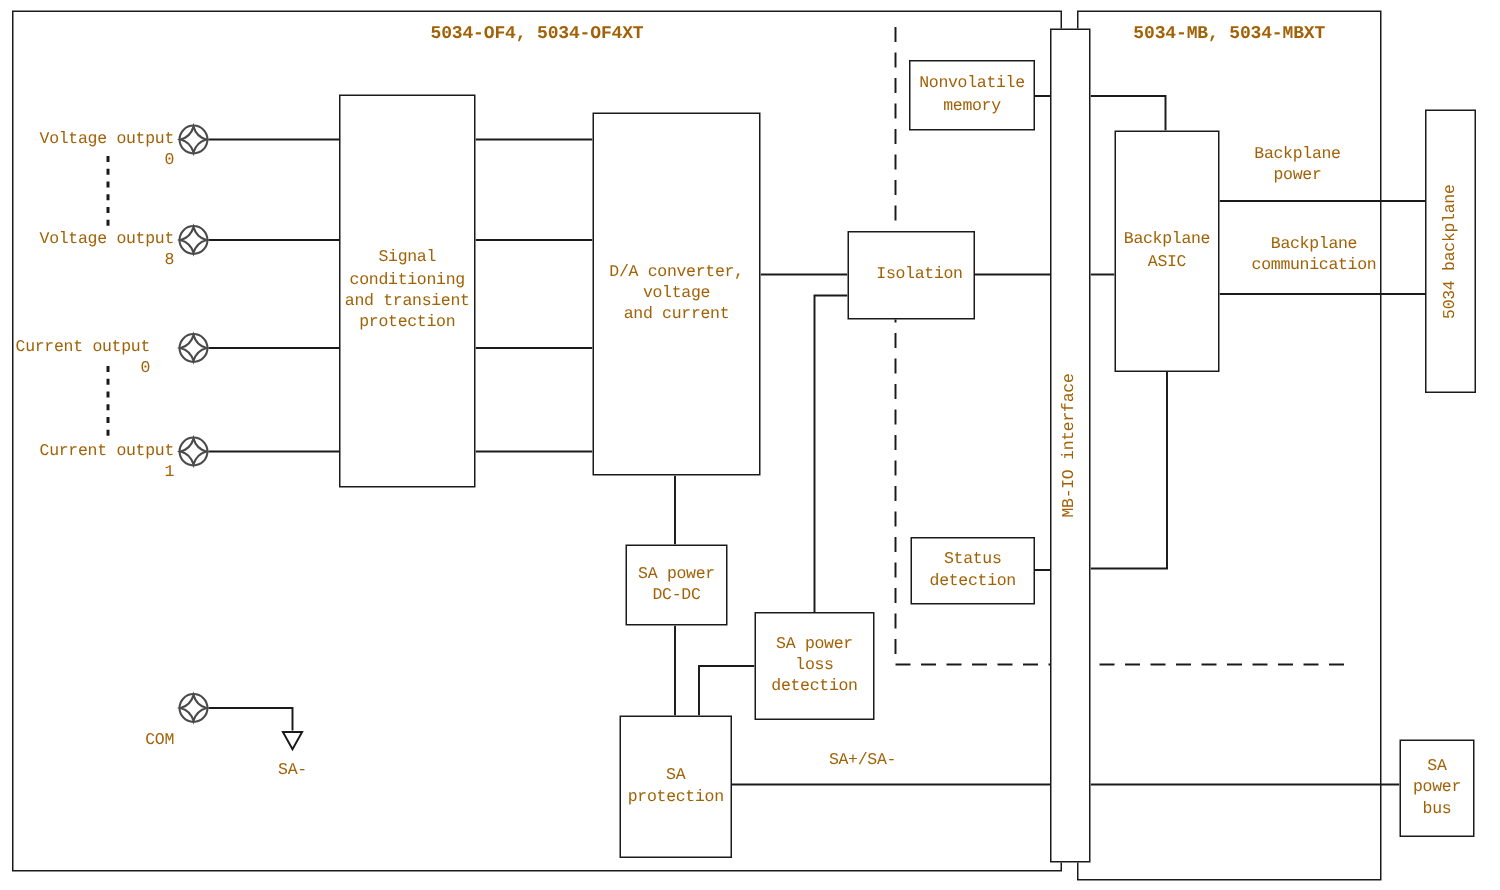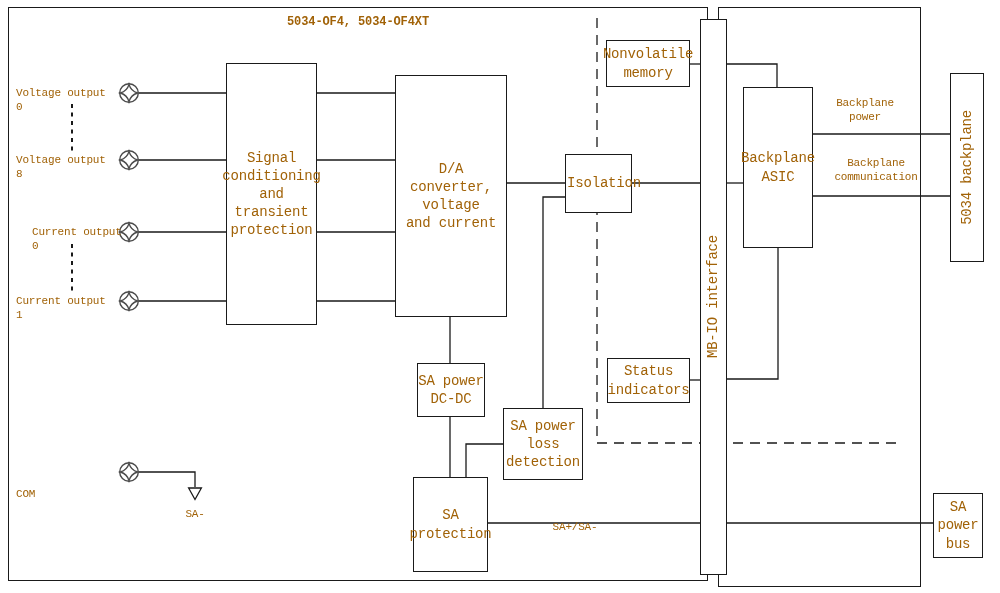--- a/index.html
+++ b/index.html
@@ -2,23 +2,23 @@
 <html><head>
 <meta charset="utf-8">
 <style>
   html,body{margin:0;padding:0;background:#ffffff;}
   .stage{position:relative;width:1000px;height:593px;background:#fff;
          font-family:Liberation Mono, monospace;color:#a16207;overflow:hidden;}
   .obox{position:absolute;border:1.5px solid #1a1a1a;box-sizing:border-box;z-index:1;background:transparent;}
   .wires{position:absolute;left:0;top:0;z-index:2;}
   .blk{position:absolute;z-index:3;background:#fff;border:1.4px solid #1a1a1a;box-sizing:border-box;
        display:flex;align-items:center;justify-content:center;text-align:center;
-       font-size:14px;line-height:1.3;white-space:pre-line;letter-spacing:-0.2px;}
+       font-size:11px;line-height:1.3;white-space:pre-line;letter-spacing:-0.2px;}
   .lbl{position:absolute;z-index:3;font-size:11px;line-height:1.3;white-space:pre-line;letter-spacing:-0.2px;}
-  .tr{}
+  .tr{text-align:right;}
   .tc{text-align:center;}
   .title{position:absolute;z-index:3;font-weight:bold;font-size:12px;text-align:center;letter-spacing:-0.1px;}
   .v{writing-mode:vertical-rl;transform:rotate(180deg);white-space:nowrap;}
 </style>
 </head>
 <body>
 
 <div class="stage">
 
   <div class="obox" style="left:8px;top:7px;width:700px;height:574px;"></div>
@@ -79,58 +79,59 @@
           <use href="#screw-cross"></use>
         </g>
       <g transform="translate(129,472)">
         <circle r="9.3"></circle>
           <use href="#screw-cross"></use>
         </g>
     </g>
   </svg>
 
   <div class="title" style="left:8px;top:15px;width:700px;">5034-OF4, 5034-OF4XT</div>
+  <div class="title" style="left:718px;top:15px;width:203px;">5034-MB, 5034-MBXT</div>
 
   <div class="lbl tr" style="left:16px;top:86px;width:100px;">Voltage output 0</div>
   <div class="lbl tr" style="left:16px;top:153px;width:100px;">Voltage output 8</div>
-  <div class="lbl tr" style="left:32px;top:225px;width:100px;">Current output 0</div>
+  <div class="lbl tr" style="left:0;top:225px;width:100px;">Current output 0</div>
   <div class="lbl tr" style="left:16px;top:294px;width:100px;">Current output 1</div>
   <div class="lbl tr" style="left:16px;top:487px;width:100px;">COM</div>
   <div class="lbl tc" style="left:175px;top:507px;width:40px;">SA-</div>
 
   <div class="blk" style="left:226px;top:63px;width:91px;height:262px;">Signal
 conditioning
 and transient
 protection</div>
   <div class="blk" style="left:395px;top:75px;width:112px;height:242px;text-align:center;">D/A converter,
 voltage
 and current</div>
-  <div class="blk" style="left:565px;top:154px;width:67px;height:59px;padding-left:11px;">Isolation</div>
+  <div class="blk" style="left:565px;top:154px;width:85px;height:59px;padding-left:11px;">Isolation</div>
   <div class="blk" style="left:606px;top:40px;width:84px;height:47px;">Nonvolatile
 memory</div>
   <div class="blk" style="left:607px;top:358px;width:83px;height:45px;">Status
-indicators</div>
+detection</div>
   <div class="blk" style="left:417px;top:363px;width:68px;height:54px;">SA power
 DC-DC</div>
   <div class="blk" style="left:503px;top:408px;width:80px;height:72px;">SA power
 loss
 detection</div>
   <div class="blk" style="left:413px;top:477px;width:75px;height:95px;">SA
 protection</div>
   <div class="blk" style="left:700px;top:19px;width:27px;height:556px;">
     <span class="v">MB-IO interface</span>
   </div>
   <div class="blk" style="left:743px;top:87px;width:70px;height:161px;">Backplane
 ASIC</div>
   <div class="blk" style="left:950px;top:73px;width:34px;height:189px;">
     <span class="v">5034 backplane</span>
   </div>
   <div class="blk" style="left:933px;top:493px;width:50px;height:65px;">SA
 power
 bus</div>
 
-  <div class="lbl tc" style="left:523px;top:520px;width:104px;">SA+/SA-</div>
+  <div class="lbl tc" style="left:523px;top:500px;width:104px;">SA+/SA-</div>
   <div class="lbl tc" style="left:813px;top:96px;width:104px;">Backplane
 power</div>
   <div class="lbl tc" style="left:806px;top:156px;width:140px;">Backplane
 communication</div>
 
 </div>
 
 </body></html>

